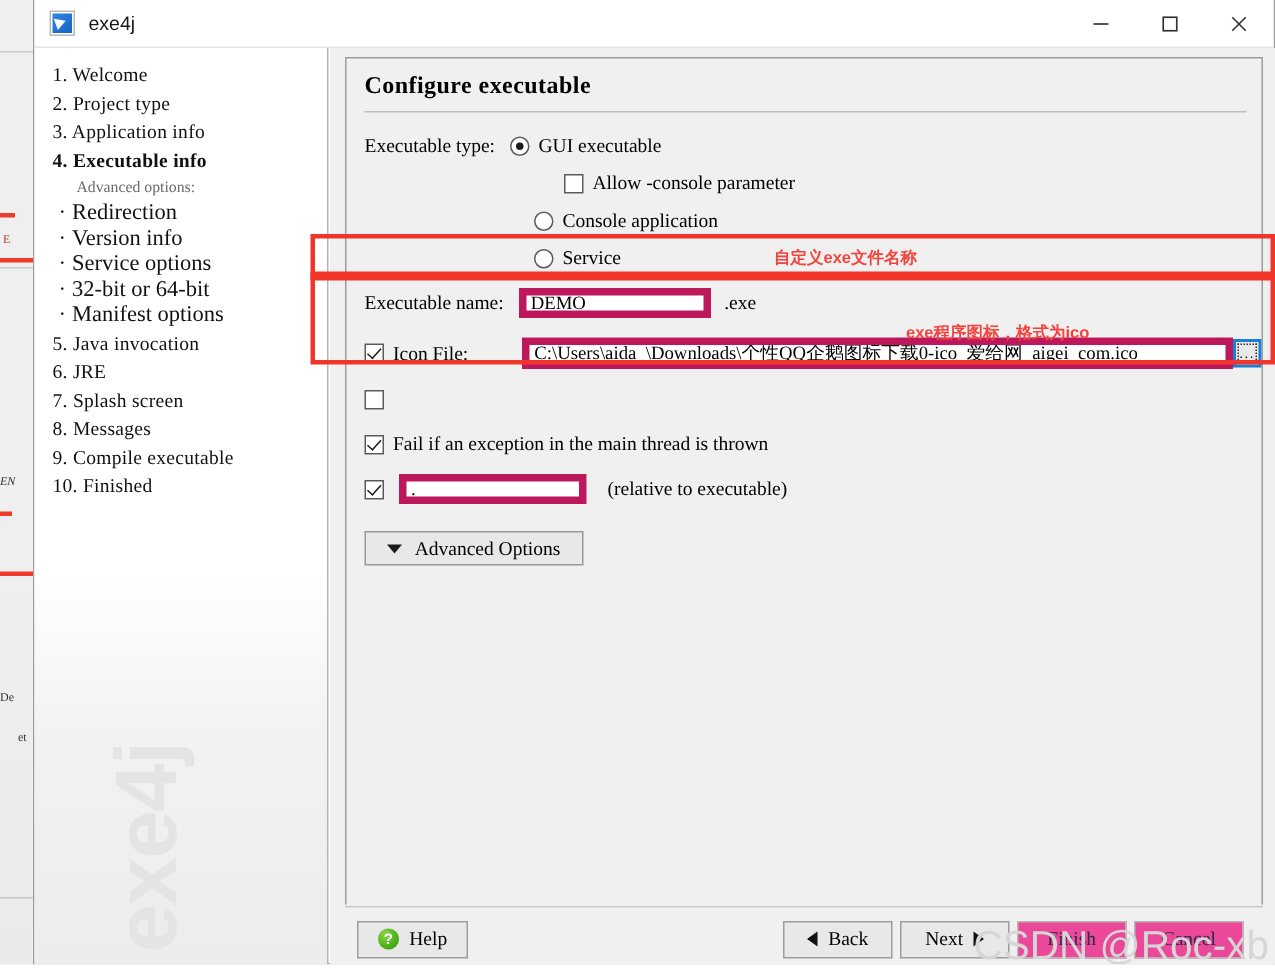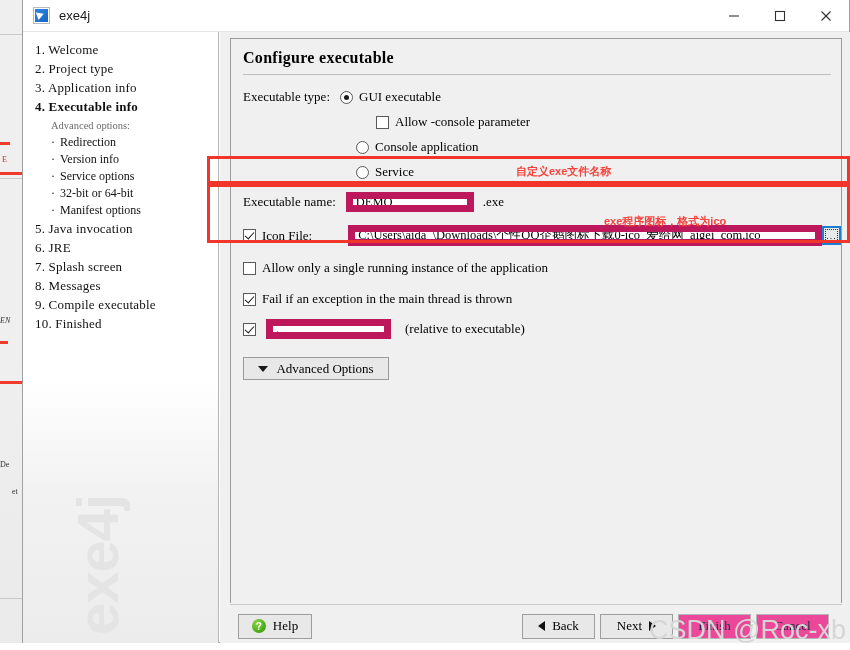--- a/index.html
+++ b/index.html
@@ -137,23 +137,23 @@
     font-weight: bold;
   }
   .nav-group-label {
     font-size: 10.5px;
     color: #6b6b6b;
     padding: 2px 0 1px 28px;
     white-space: nowrap;
     line-height: 15px;
   }
   .nav-sub {
-    font-size: 12px;
+    font-size: 15px;
     color: #111111;
-    padding: 0px 0 0px 28px;
+    padding: 0px 0 0px 16px;
     white-space: nowrap;
     line-height: 17px;
   }
   .nav-sub .dot {
     display: inline-block;
     width: 9px;
     color: #111;
   }
   .nav-watermark {
     position: absolute;
@@ -249,21 +249,21 @@
     position: absolute;
     left: 3px; top: 0px;
     width: 4px; height: 8px;
     border: solid #1a1a1a;
     border-width: 0 1.6px 1.6px 0;
     transform: rotate(42deg);
   }
 
   .txtfield {
     background: #ffffff;
-    border: 7px solid #be185d;
+    border: 5px solid #be185d;
     box-sizing: border-box;
     font-family: "Liberation Serif", serif;
     font-size: 12.5px;
     color: #000;
     padding: 0 3px;
     display: flex;
     align-items: center;
     overflow: hidden;
     white-space: nowrap;
   }
@@ -515,21 +515,20 @@
             <span class="lbl" style="margin-left:6px;">Icon File:</span>
             <span class="txtfield" style="margin-left:36px;width:490px;height:21px;" placeholder="">C:\Users\aida_\Downloads\个性QQ企鹅图标下载0-ico_爱给网_aigei_com.ico</span>
             <span class="browse-btn">
               <span class="focus"></span>
               <span class="dots">...</span>
             </span>
           </div>
 
           <div class="row" style="margin-top:14px;">
             <span class="cbox"></span>
-            <span class="lbl" style="margin-left:6px;">Allow only a single running instance of the application</span>
           </div>
 
           <div class="row" style="margin-top:15px;">
             <span class="cbox on"></span>
             <span class="lbl" style="margin-left:6px;">Fail if an exception in the main thread is thrown</span>
           </div>
 
           <div class="row" style="margin-top:12px;">
             <span class="cbox on"></span>
             <span class="txtfield" style="margin-left:10px;width:125px;height:20px;">.</span>

